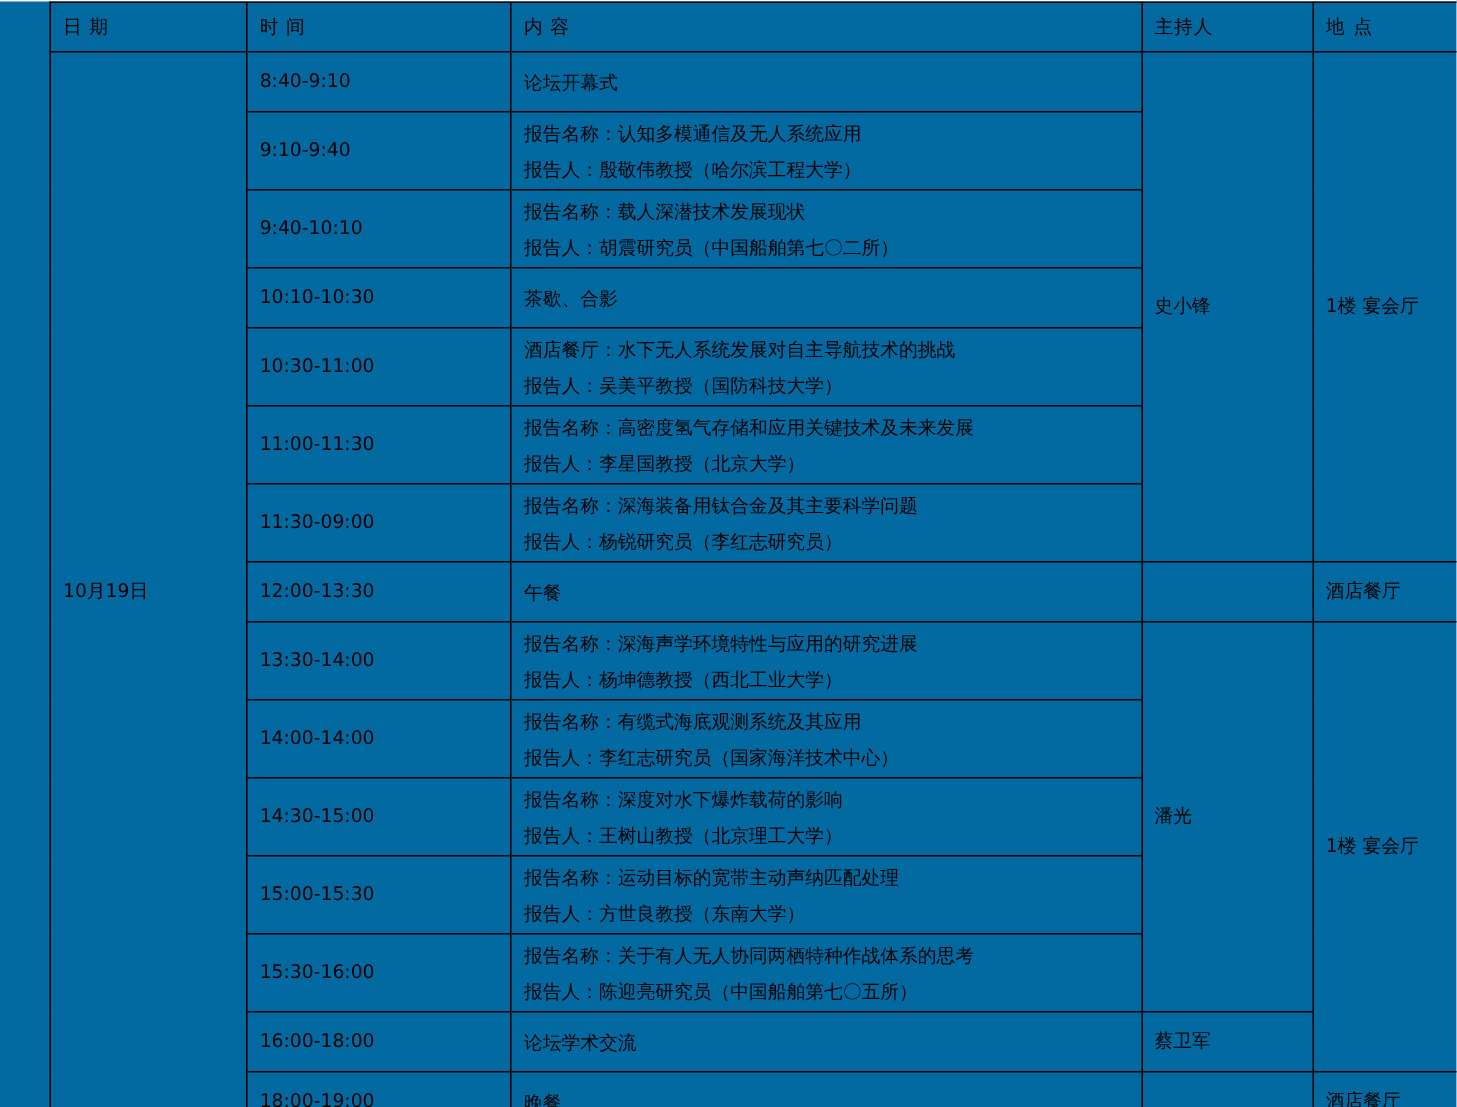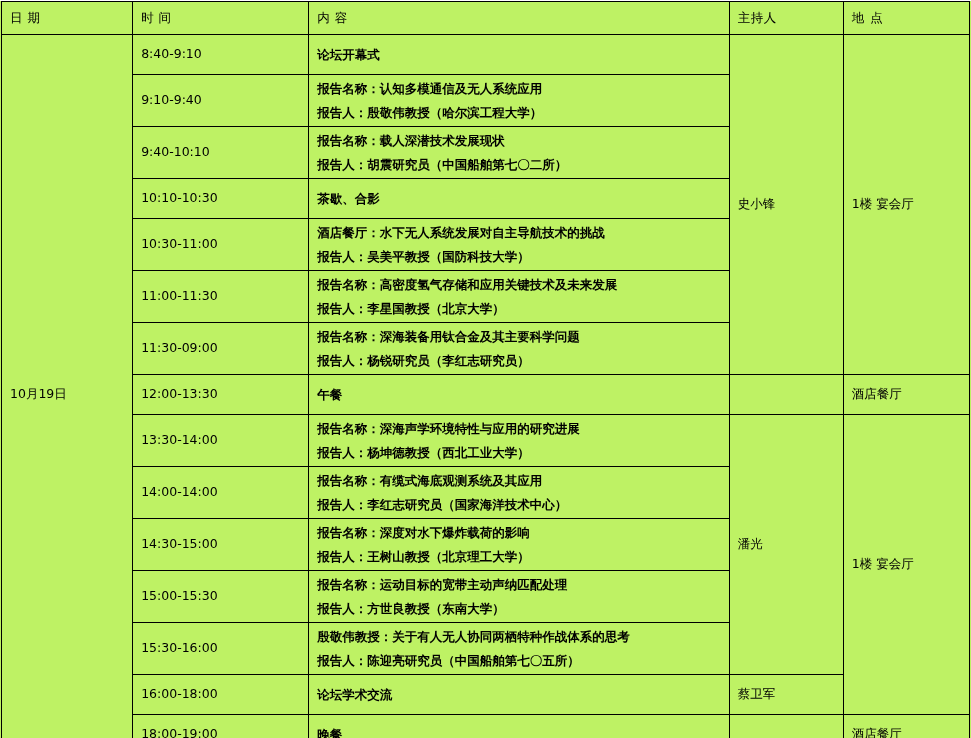--- a/index.html
+++ b/index.html
@@ -8,22 +8,23 @@
     background: #ffffff;
   }
   body {
     font-family: "DejaVu Sans", "Liberation Sans", sans-serif;
     color: #000000;
   }
   .page {
     width: 971px;
     height: 738px;
     position: relative;
-    background: #bef264;
+    background: #0369a1;
     box-sizing: border-box;
+    padding-left: 32px;
   }
   table.schedule {
     border-collapse: collapse;
     width: 969px;
     margin: 1px 0 0 1px;
     table-layout: fixed;
   }
   table.schedule td, table.schedule th {
     border: 1px solid #000000;
     font-size: 12.5px;
@@ -56,21 +57,20 @@
     white-space: nowrap;
   }
   td.content-cell {
     padding-left: 10px;
     padding-top: 6px;
     padding-bottom: 6px;
   }
   td.content-cell .line {
     line-height: 1.9;
     white-space: nowrap;
-    font-weight: bold;
   }
   td.content-cell.single {
     padding-top: 0;
     padding-bottom: 0;
   }
   td.host-cell {
     padding-left: 9px;
     vertical-align: middle;
   }
   td.place-cell {
@@ -199,21 +199,21 @@
         <td class="time-cell">15:00-15:30</td>
         <td class="content-cell">
           <div class="line">报告名称：运动目标的宽带主动声纳匹配处理</div>
           <div class="line">报告人：方世良教授（东南大学）</div>
         </td>
       </tr>
 
       <tr class="row-double">
         <td class="time-cell">15:30-16:00</td>
         <td class="content-cell">
-          <div class="line">殷敬伟教授：关于有人无人协同两栖特种作战体系的思考</div>
+          <div class="line">报告名称：关于有人无人协同两栖特种作战体系的思考</div>
           <div class="line">报告人：陈迎亮研究员（中国船舶第七〇五所）</div>
         </td>
       </tr>
 
       <tr class="row-simple">
         <td class="time-cell">16:00-18:00</td>
         <td class="content-cell single">
           <div class="line">论坛学术交流</div>
         </td>
         <td class="host-cell">蔡卫军</td>

